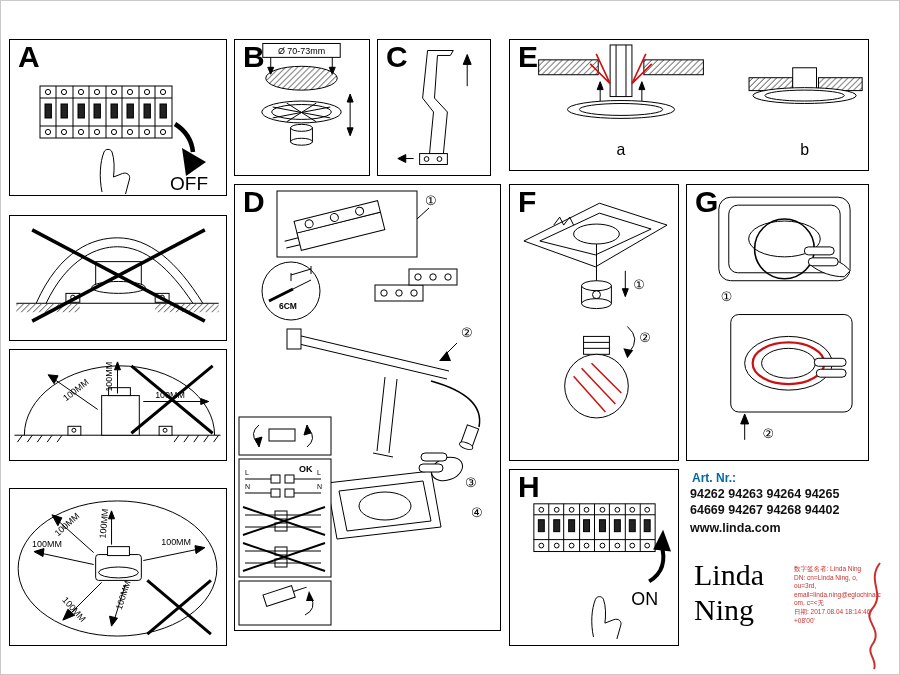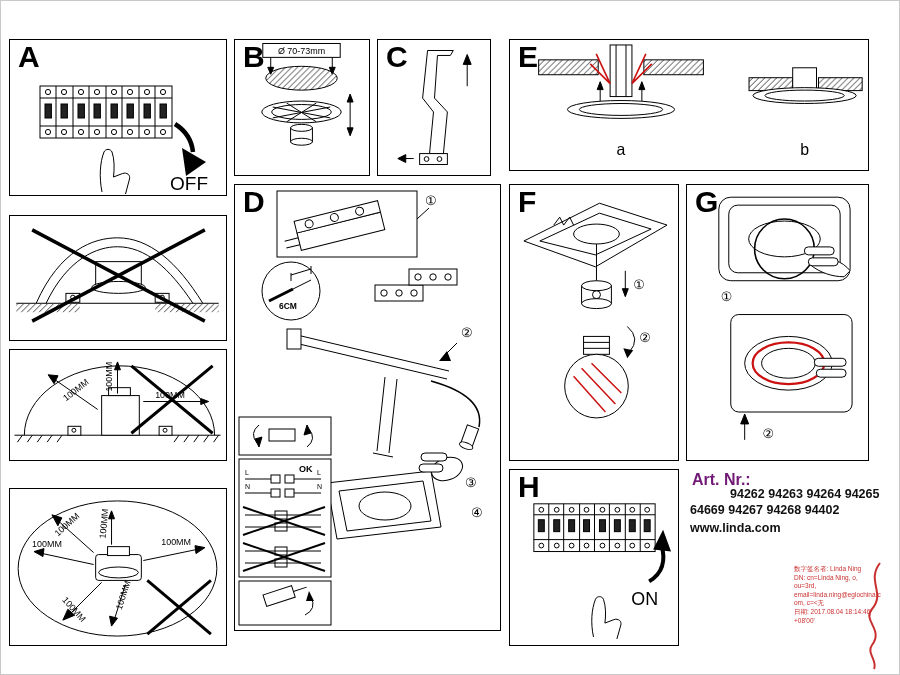--- a/index.html
+++ b/index.html
@@ -3,22 +3,22 @@
 <meta charset="utf-8">
 <style>
   * { margin:0; padding:0; box-sizing:border-box; }
   html,body { width:900px; height:675px; background:#fff; font-family:"Liberation Sans",sans-serif; }
   .page { position:absolute; left:0; top:0; width:900px; height:675px; background:#fff; border:1px solid #c9c9c9; overflow:hidden; }
   .panel { position:absolute; border:1.5px solid #000; background:#fff; }
   .panel svg { position:absolute; left:0; top:0; }
   .plabel { position:absolute; top:0px; left:8px; font-size:30px; font-weight:700; z-index:3; }
   text { font-family:"Liberation Sans",sans-serif; fill:#000; }
   .footer { position:absolute; left:685px; top:466px; width:212px; height:206px; }
-  .art-label { position:absolute; left:6px; top:4px; font-size:16px; font-weight:700; color:#701a75;text-align:right; }
-  .art-line1 { position:absolute; left:4px; top:20px; font-size:12.5px; font-weight:700; color:#111;margin-left:40px; }
+  .art-label { position:absolute; left:6px; top:4px; font-size:12px; font-weight:700; color:#0369a1;text-align:right; }
+  .art-line1 { position:absolute; left:4px; top:20px; font-size:12.5px; font-weight:700; color:#111; }
   .art-line2 { position:absolute; left:4px; top:36px; font-size:12.5px; font-weight:700; color:#111; }
   .website  { position:absolute; left:4px; top:54px; font-size:12.5px; font-weight:700; color:#111; }
   .signer { position:absolute; left:8px; top:90px; font-size:30px; line-height:35px; font-family:"Liberation Serif",serif; color:#000; }
   .sigblock { position:absolute; left:108px; top:98px; width:88px; font-size:6.5px; line-height:8.6px; color:#c9302f; }
   .squiggle { position:absolute; left:174px; top:92px; }
 </style>
 </head>
 <body>
 
 <div class="page">
@@ -471,20 +471,24 @@
     <polygon points="144,80 154,60 162,82" fill="#000"></polygon>
     <text x="122" y="136" font-size="18">ON</text>
   </svg>
 </div>
 
 <div class="footer">
   <div class="art-label">Art. Nr.:</div>
   <div class="art-line1">94262 94263 94264 94265</div>
   <div class="art-line2">64669 94267 94268 94402</div>
   <div class="website">www.linda.com</div>
+  <div class="signer">
+    <div>Linda</div>
+    <div>Ning</div>
+  </div>
   <div class="sigblock">
     <div>数字签名者: Linda Ning</div>
     <div>DN:  cn=Linda Ning, o,</div>
     <div>ou=3rd,</div>
     <div>email=linda.ning@eglochina.c</div>
     <div>om, c=&lt;无</div>
     <div>日期: 2017.08.04 18:14:46</div>
     <div>+08'00'</div>
   </div>
   <svg class="squiggle" width="34" height="112" viewBox="0 0 34 112">

